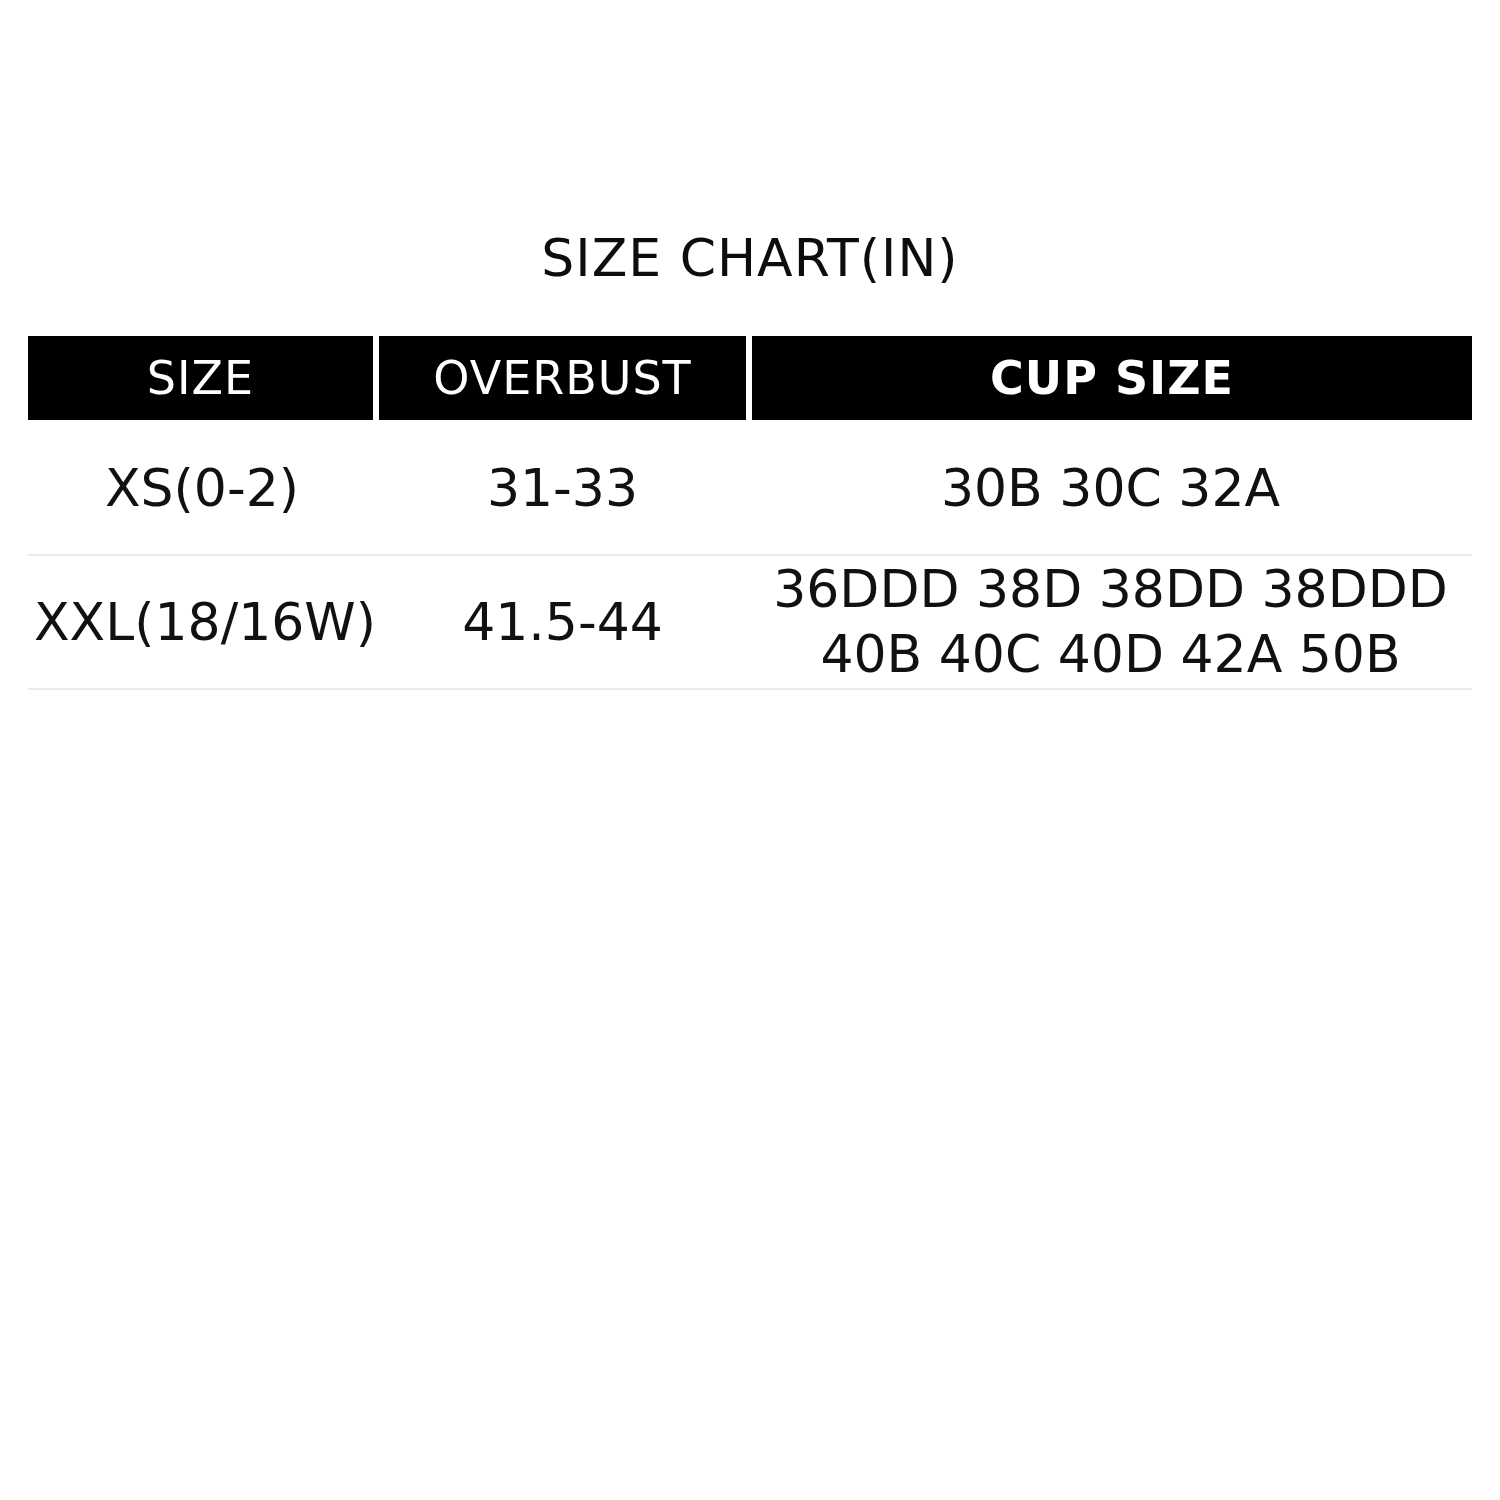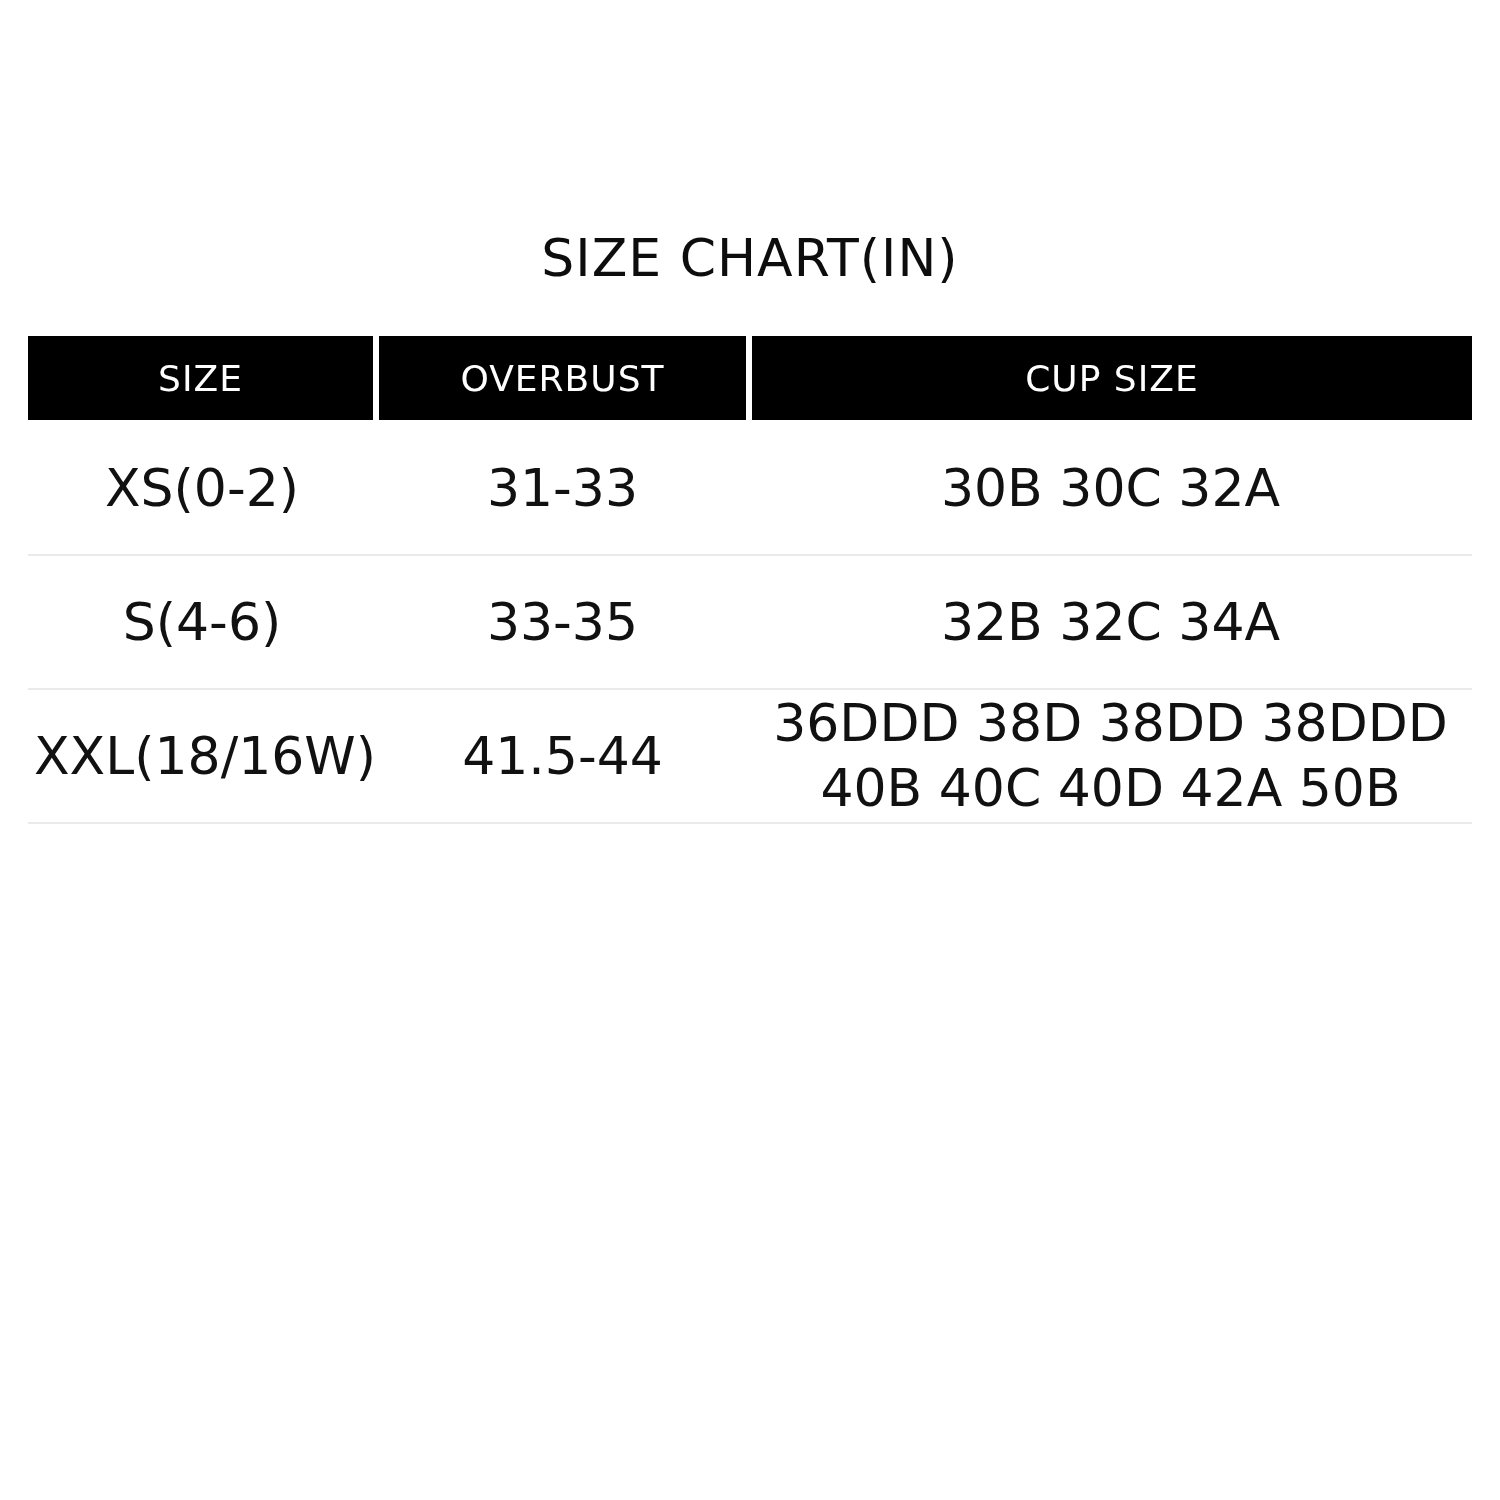--- a/index.html
+++ b/index.html
@@ -39,30 +39,31 @@
     border-collapse: collapse;
     table-layout: fixed;
   }
   .size-table col.c-size  { width: 348px; }
   .size-table col.c-over  { width: 373px; }
   .size-table col.c-cup   { width: 723px; }
 
   .size-table thead th {
     background: #000000;
     color: #ffffff;
-    font-size: 36px;
+    font-size: 46px;
     font-weight: 400;
     letter-spacing: 1px;
     height: 82px;
     vertical-align: middle;
     text-align: center;
     border-right: 6px solid #ffffff;
   }
   .size-table thead th:last-child {
     border-right: none;
+    font-weight: bold;
   }
   .size-table tbody td {
     font-size: 52px;
     font-weight: 400;
     text-align: center;
     color: #111111;
     height: 132px;
     vertical-align: middle;
     border-bottom: 2px solid #eaeaea;
     line-height: 1.25;
@@ -95,25 +96,20 @@
         <th>CUP SIZE</th>
       </tr>
     </thead>
     <tbody>
       <tr>
         <td>XS(0-2)</td>
         <td>31-33</td>
         <td class="cup-multiline">30B 30C 32A</td>
       </tr>
       <tr>
-        <td>S(4-6)</td>
-        <td>33-35</td>
-        <td class="cup-multiline">32B 32C 34A</td>
-      </tr>
-      <tr>
         <td>XXL(18/16W)</td>
         <td>41.5-44</td>
         <td class="cup-multiline">36DDD 38D 38DD 38DDD
 40B 40C 40D 42A 50B</td>
       </tr>
     </tbody>
   </table>
 
 </div>
 

